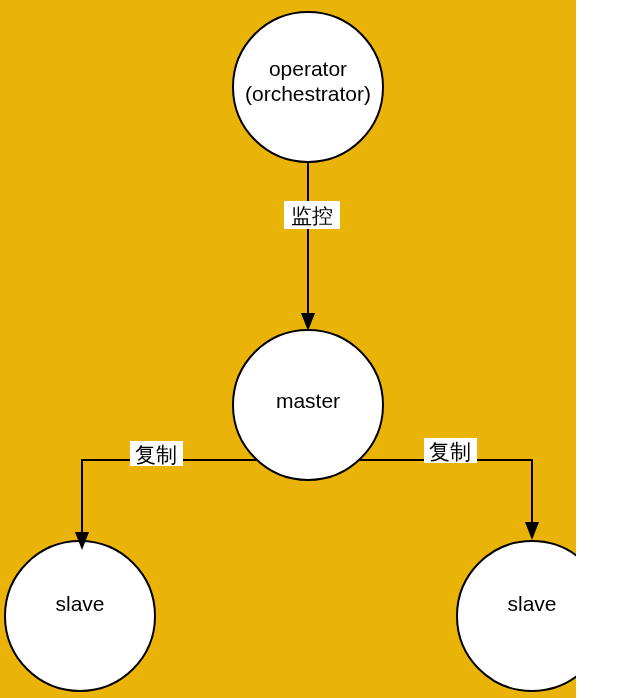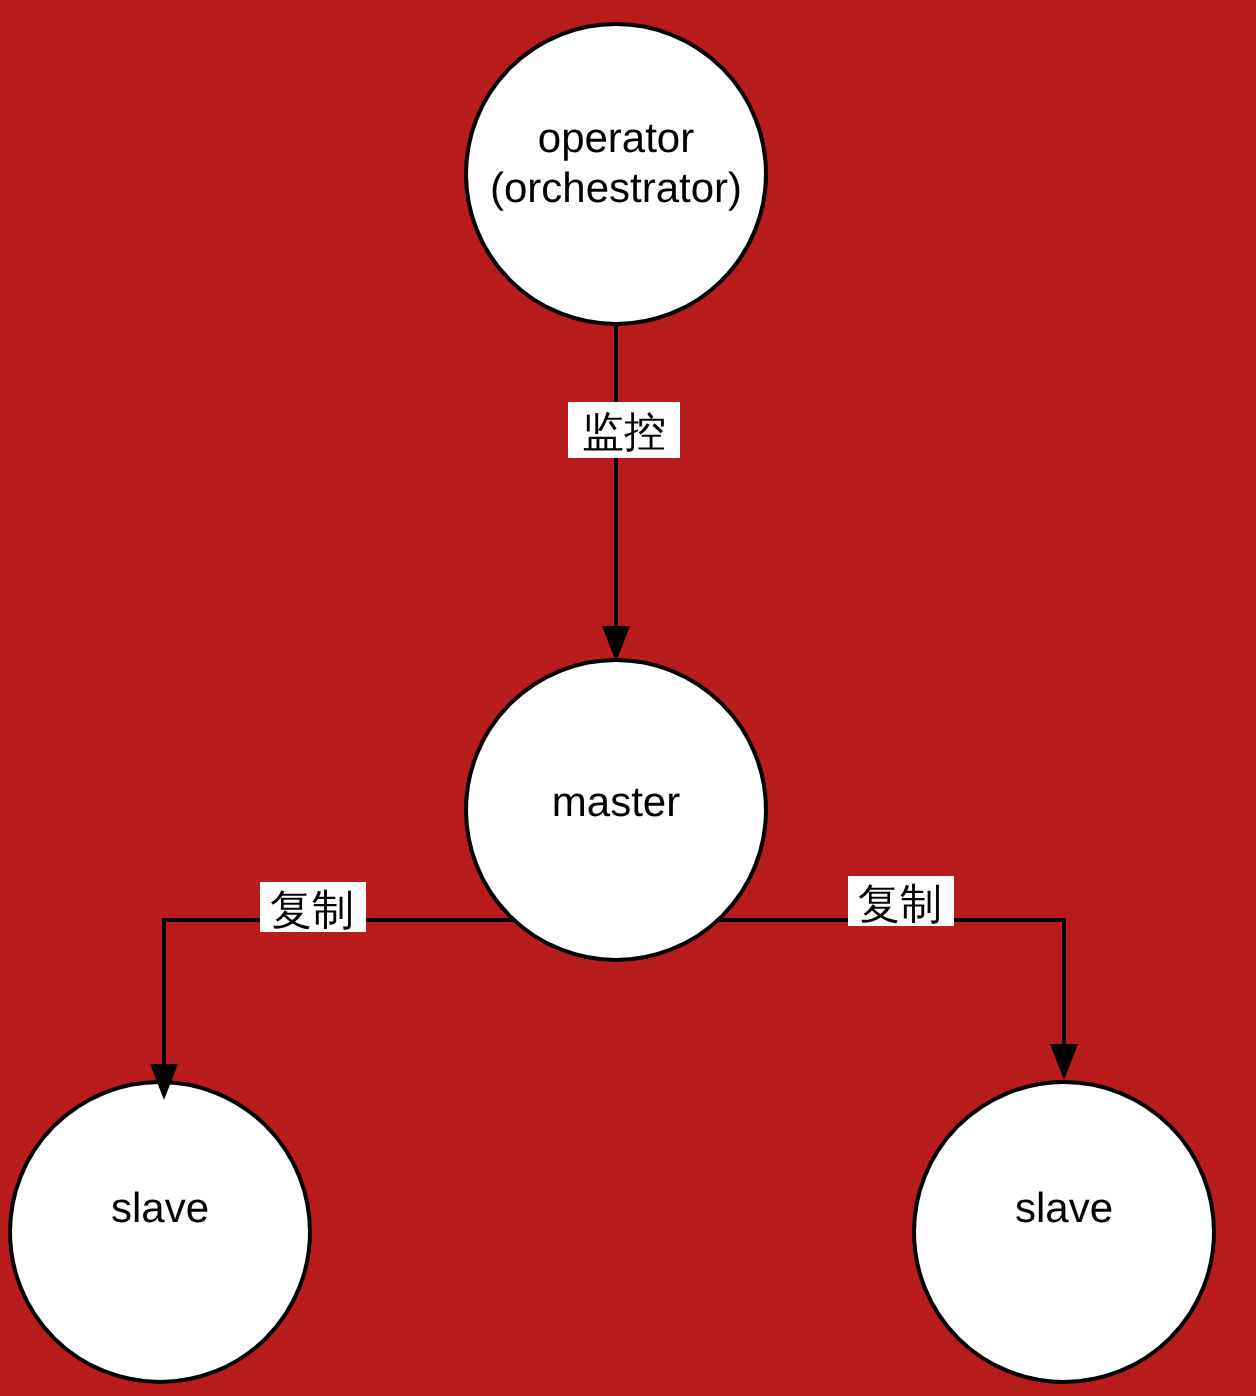--- a/index.html
+++ b/index.html
@@ -1,20 +1,20 @@
 <!DOCTYPE html>
 <html><head>
 <meta charset="utf-8">
 <style>
   html, body { margin: 0; padding: 0; background: #ffffff; }
   .canvas {
     position: relative;
-    width: 628px;
+    width: 576px;
     height: 698px;
-    background: #b91c1c;
+    background: #eab308;
     font-family: "Liberation Sans", sans-serif;
     overflow: hidden;
   }
   svg { display: block; }
   .node-circle {
     fill: #ffffff;
     stroke: #000000;
     stroke-width: 2;
   }
   .edge-line {

